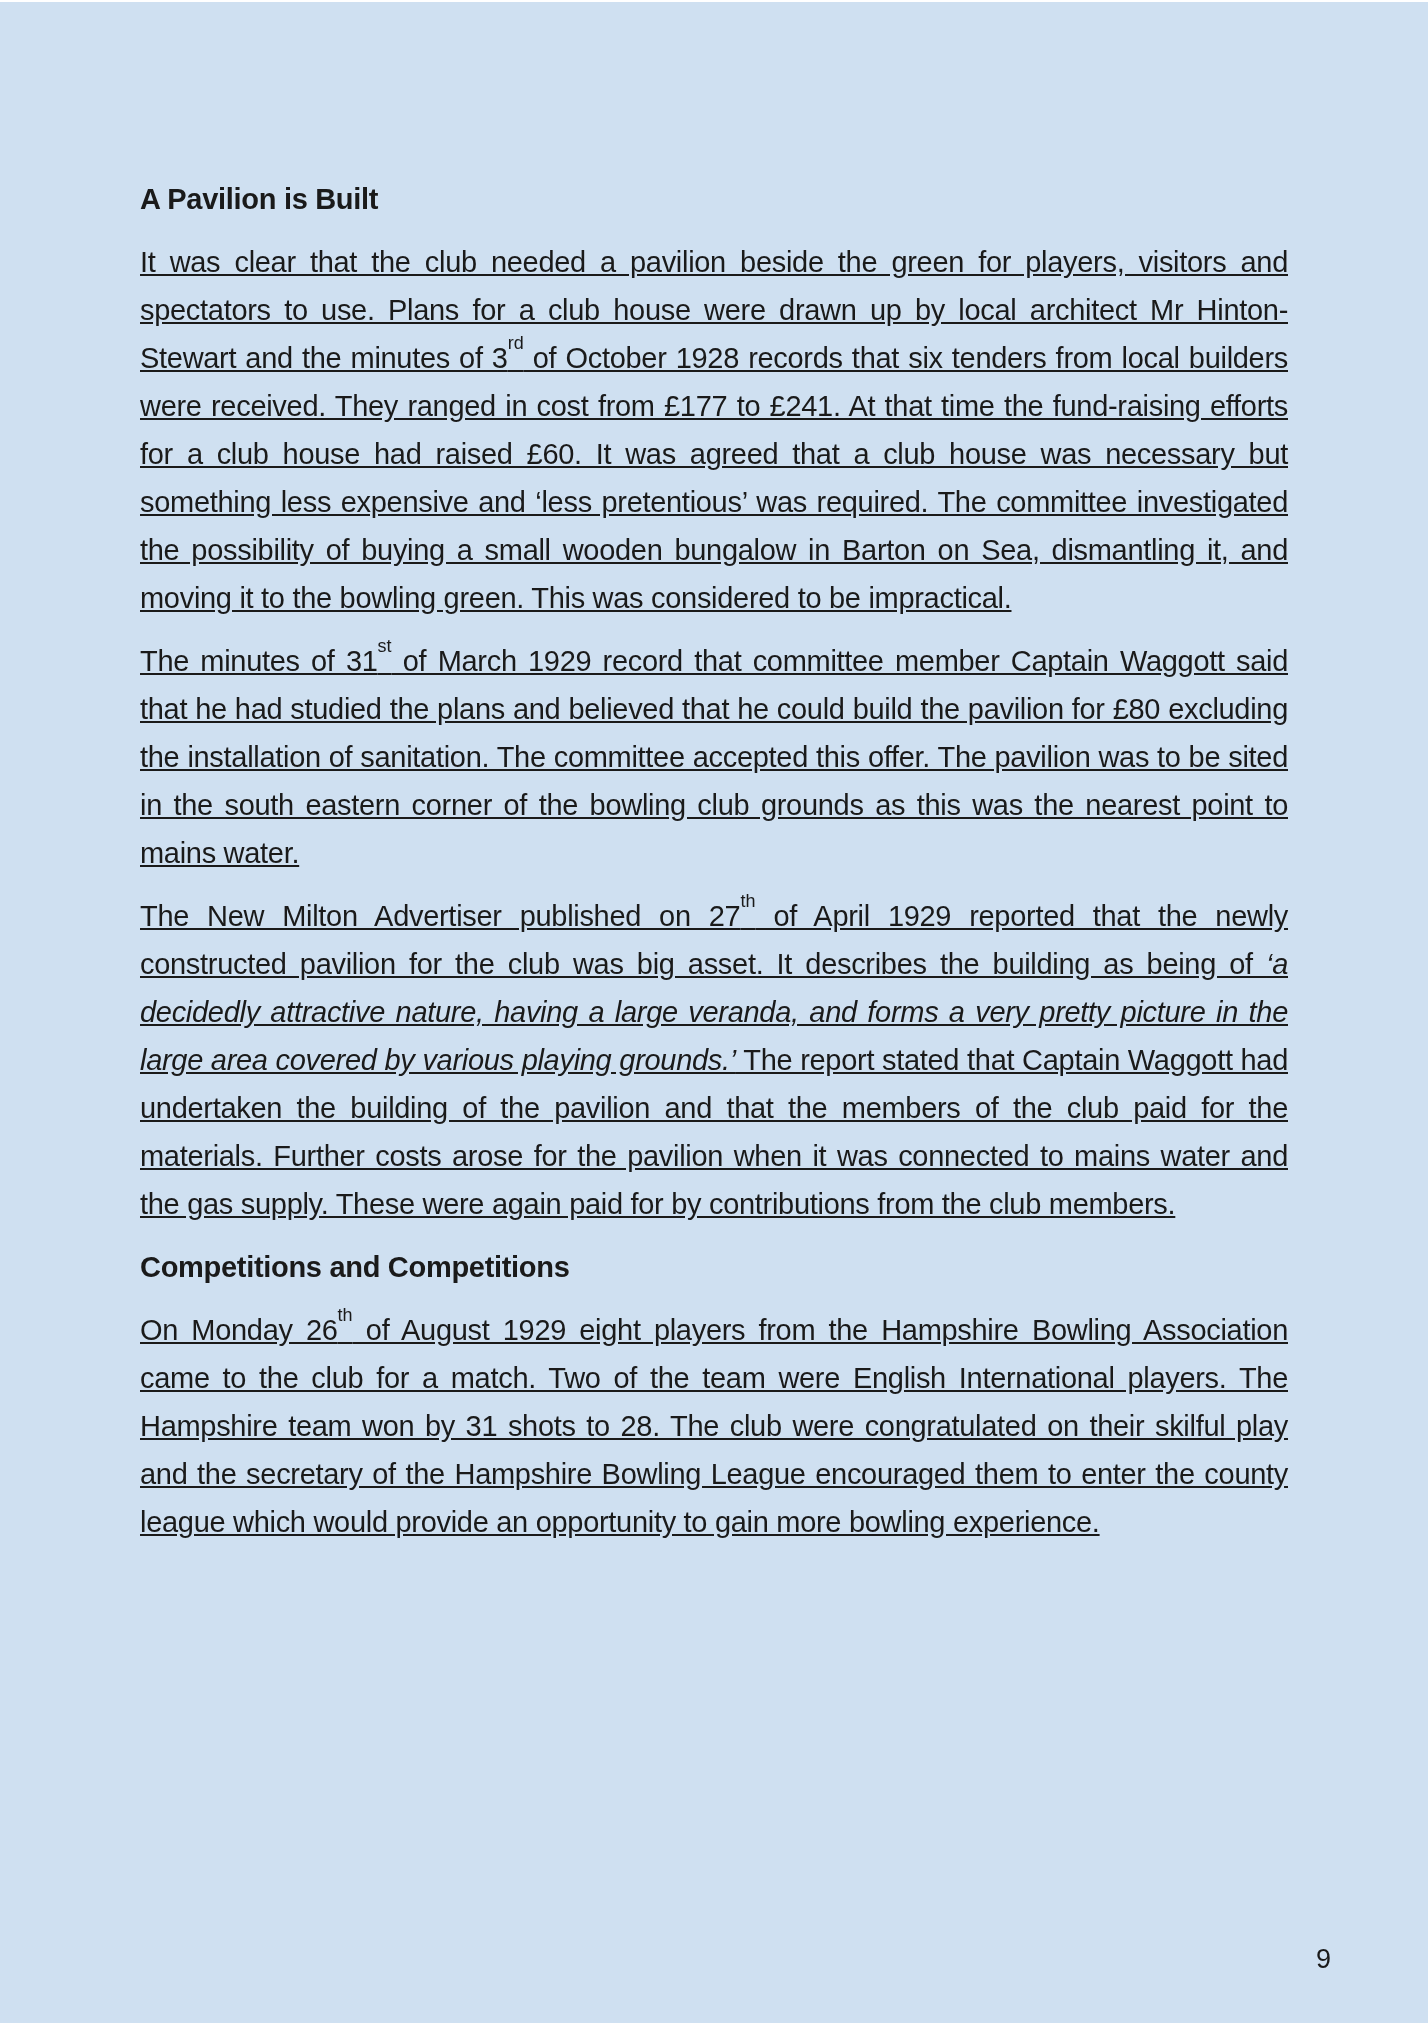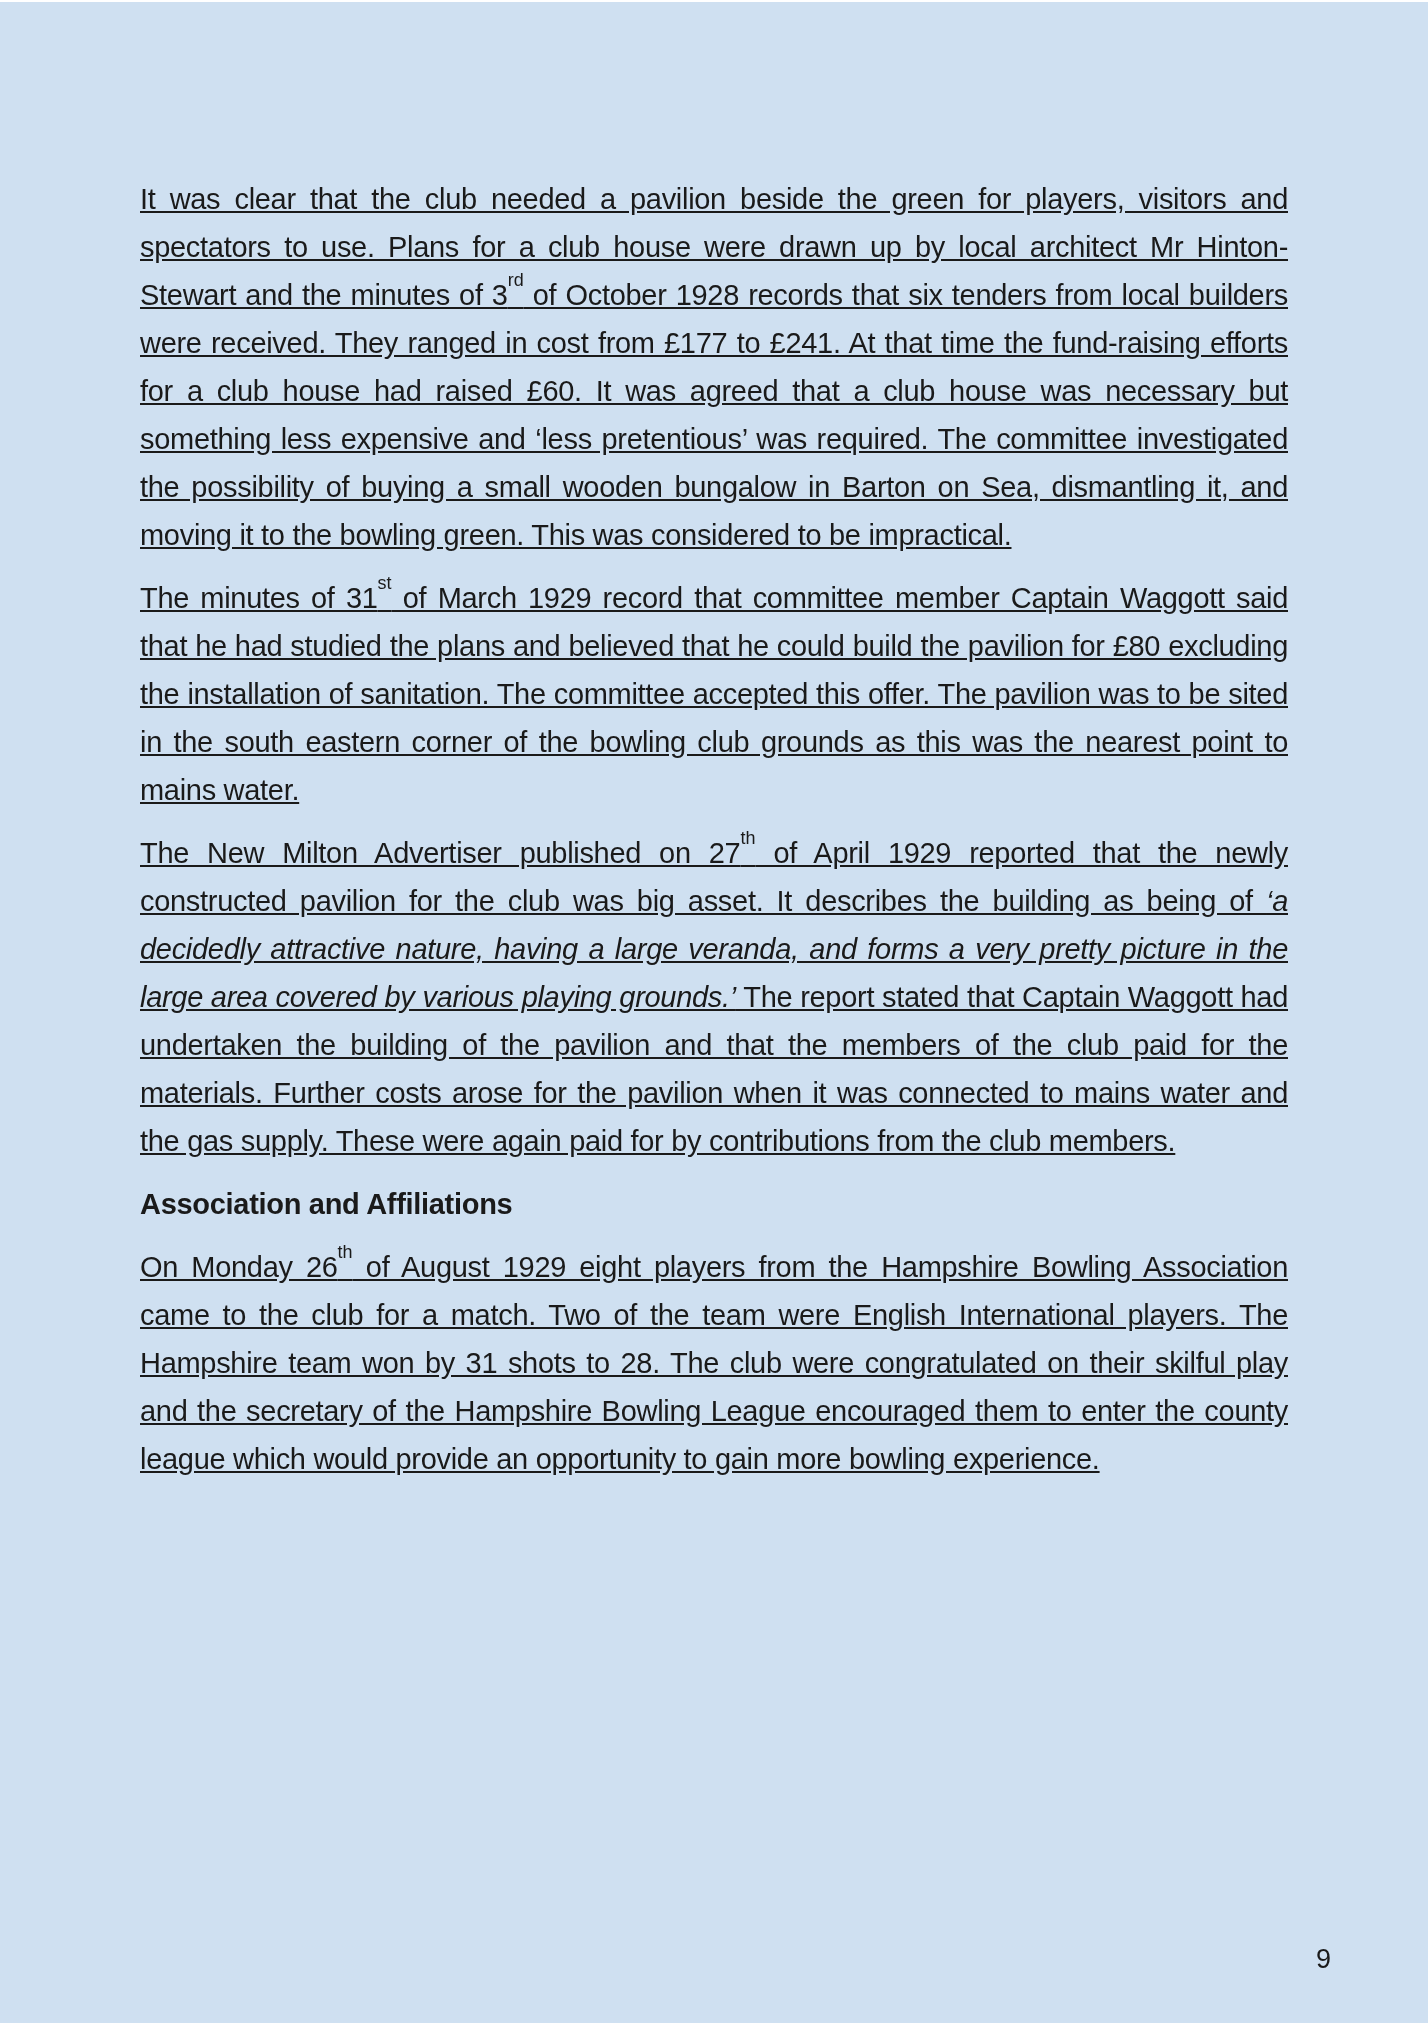--- a/index.html
+++ b/index.html
@@ -58,27 +58,28 @@
     font-size: 27px;
     color: #1a1a1a;
   }
 </style>
 </head>
 <body>
 
 <div class="page" style="background: rgb(207, 224, 241); color: rgb(26, 26, 26);">
   <div class="content">
 
+    <h2>A Pavilion is Built</h2>
 
     <p><span>It was clear that the club needed a pavilion beside the green for players, visitors and spectators to use. Plans for a club house were drawn up by local architect Mr Hinton-Stewart and the minutes of 3</span><sup>rd</sup><span> of October 1928 records that six tenders from local builders were received. They ranged in cost from £177 to £241. At that time the fund-raising efforts for a club house had raised £60. It was agreed that a club house was necessary but something less expensive and ‘less pretentious’ was required. The committee investigated the possibility of buying a small wooden bungalow in Barton on Sea, dismantling it, and moving it to the bowling green. This was considered to be impractical.</span></p>
 
     <p><span>The minutes of 31</span><sup>st</sup><span> of March 1929 record that committee member Captain Waggott said that he had studied the plans and believed that he could build the pavilion for £80 excluding the installation of sanitation. The committee accepted this offer. The pavilion was to be sited in the south eastern corner of the bowling club grounds as this was the nearest point to mains water.</span></p>
 
     <p><span>The New Milton Advertiser published on 27</span><sup>th</sup><span> of April 1929 reported that the newly constructed pavilion for the club was big asset. It describes the building as being of </span><em>‘a decidedly attractive nature, having a large veranda, and forms a very pretty picture in the large area covered by various playing grounds.’</em><span> The report stated that Captain Waggott had undertaken the building of the pavilion and that the members of the club paid for the materials. Further costs arose for the pavilion when it was connected to mains water and the gas supply. These were again paid for by contributions from the club members.</span></p>
 
-    <h2>Association and Affiliations</h2>
+    <h2>Competitions and Competitions</h2>
 
     <p><span>On Monday 26</span><sup>th</sup><span> of August 1929 eight players from the Hampshire Bowling Association came to the club for a match. Two of the team were English International players. The Hampshire team won by 31 shots to 28. The club were congratulated on their skilful play and the secretary of the Hampshire Bowling League encouraged them to enter the county league which would provide an opportunity to gain more bowling experience.</span></p>
 
   </div>
 
   <div class="page-number">9</div>
 </div>
 
 </body></html>

